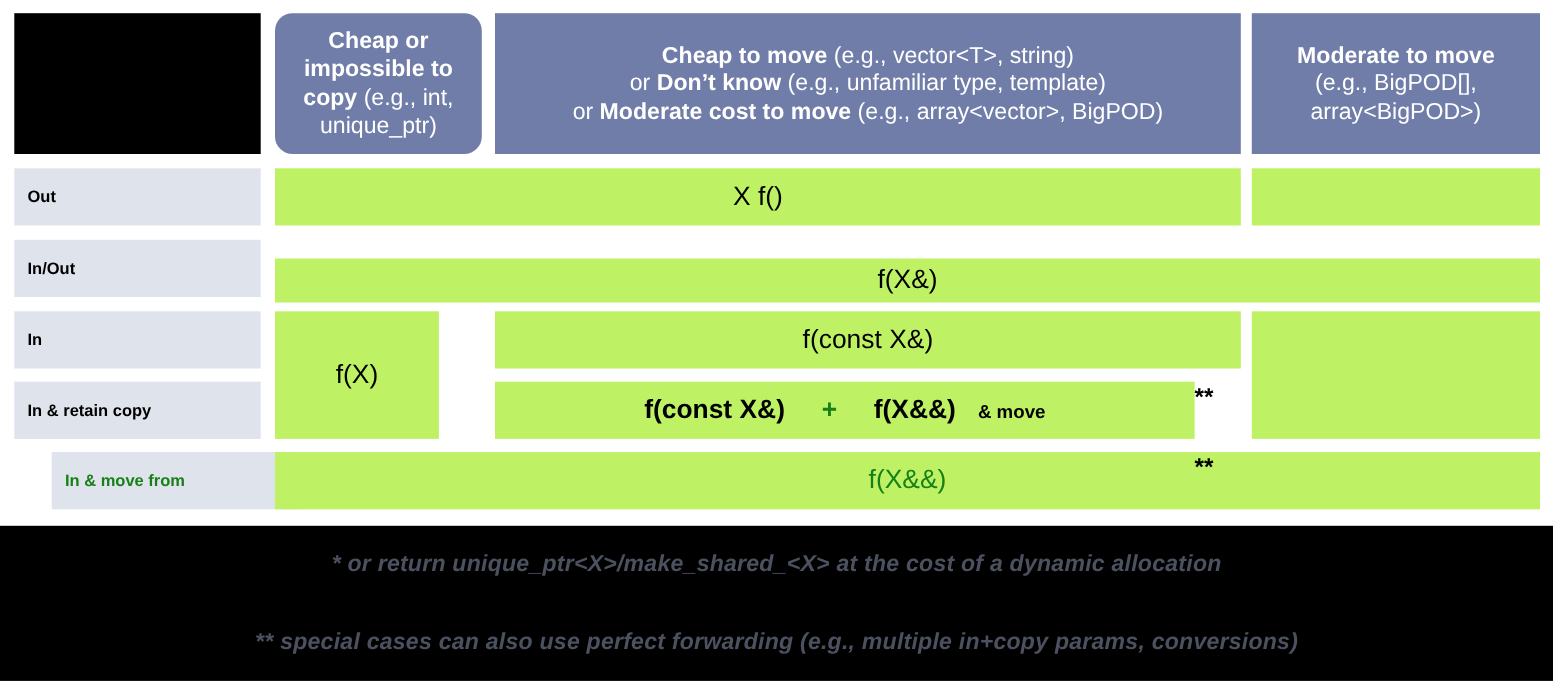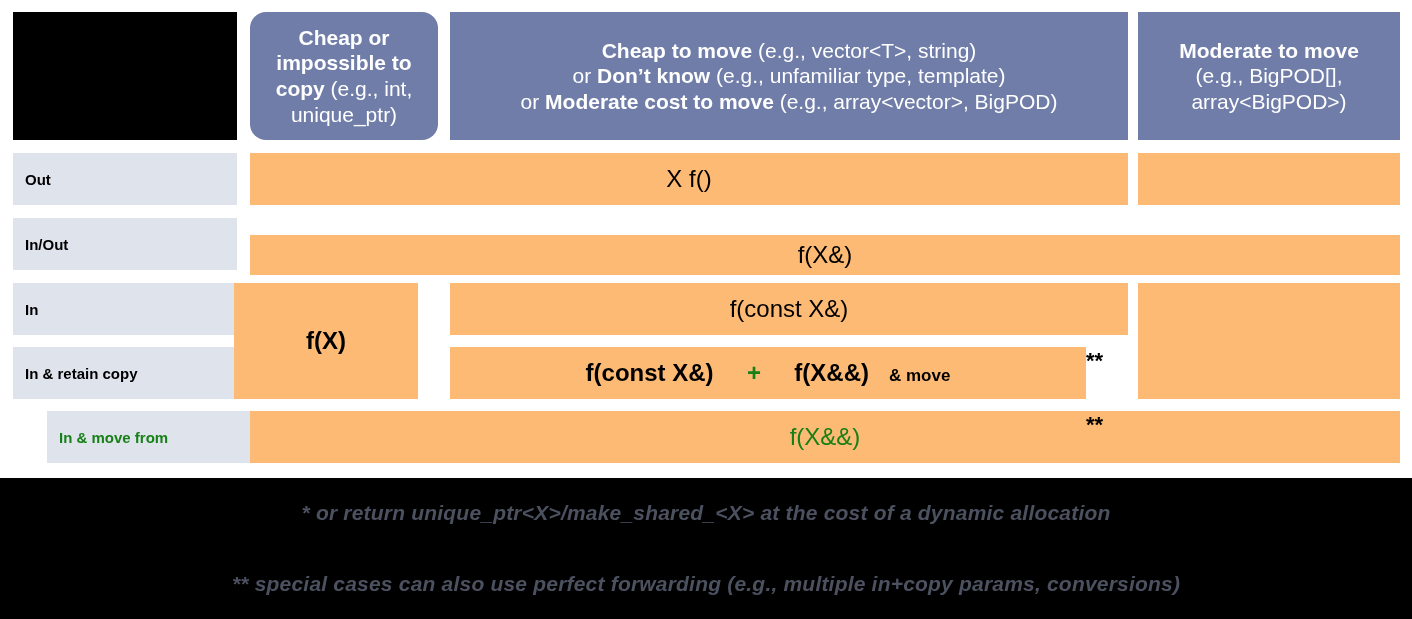--- a/index.html
+++ b/index.html
@@ -44,21 +44,21 @@
     color: #000000;
     font-weight: bold;
     font-size: 15px;
     justify-content: flex-start;
     text-align: left;
     padding-left: 12px;
   }
   .rowlabel.green { color: #178017; }
 
   .body-cell {
-    background: #fdba74;
+    background: #bef264;
     color: #000000;
     font-size: 24px;
   }
   .body-cell.green { color: #178017; }
 
   .blackblock {
     position: absolute;
     background: #000000;
   }
 
@@ -147,21 +147,21 @@
   <div class="cell body-cell" style="left:250px; top:153px; width:878px; height:52px;">
     <span>X f()</span>
   </div>
 
   <div class="cell body-cell" style="left:1138px; top:153px; width:262px; height:52px;"></div>
 
   <div class="cell body-cell" style="left:250px; top:235px; width:1150px; height:40px;">
     <span>f(X&amp;)</span>
   </div>
 
-  <div class="cell body-cell" style="left:234px; top:283px; width:184px; height:116px;font-weight:bold;">
+  <div class="cell body-cell" style="left:250px; top:283px; width:149px; height:116px;">
     <span>f(X)</span>
   </div>
 
   <div class="cell body-cell" style="left:450px; top:283px; width:678px; height:52px;">
     <span>f(const X&amp;)</span>
   </div>
 
   <div class="cell body-cell" style="left:1138px; top:283px; width:262px; height:116px;"></div>
 
   <div class="cell body-cell" style="left:450px; top:347px; width:636px; height:52px;font-weight:bold;">

